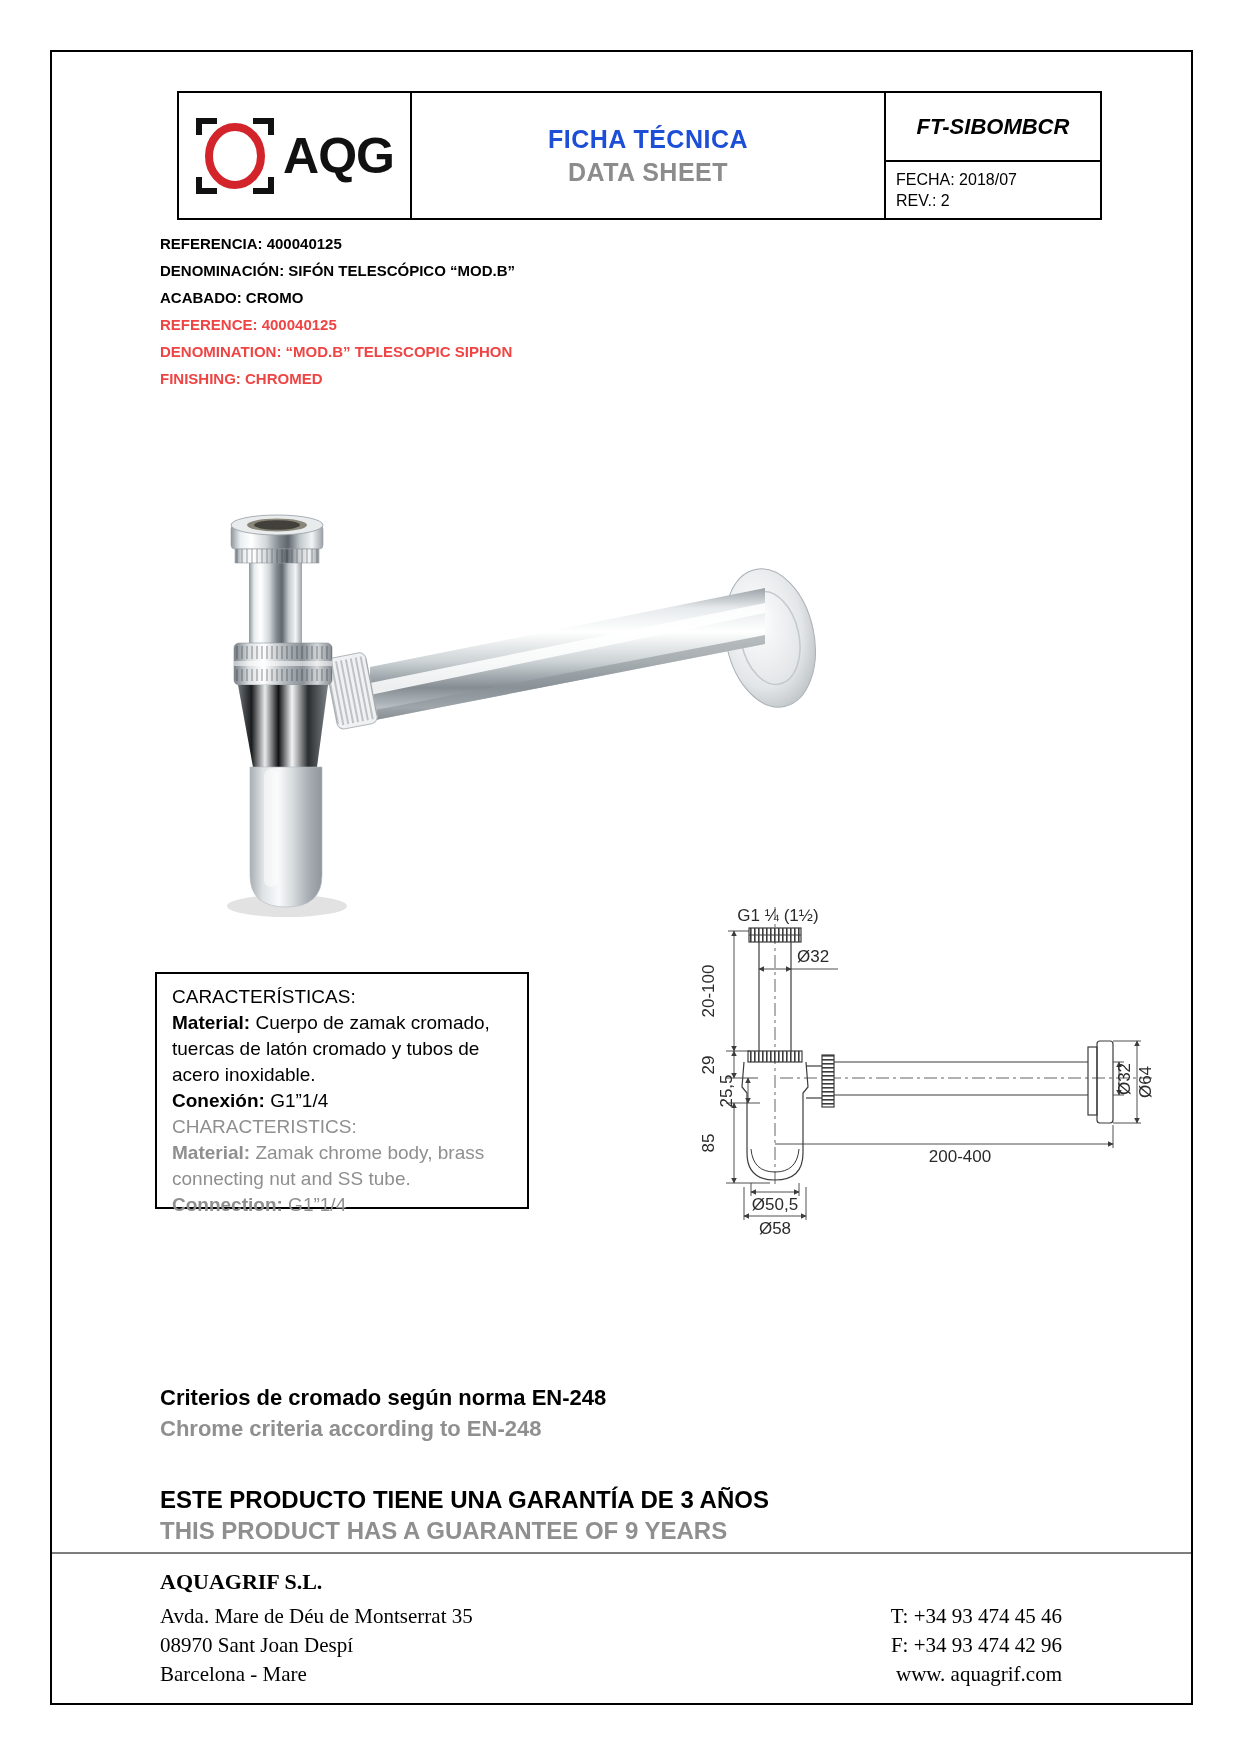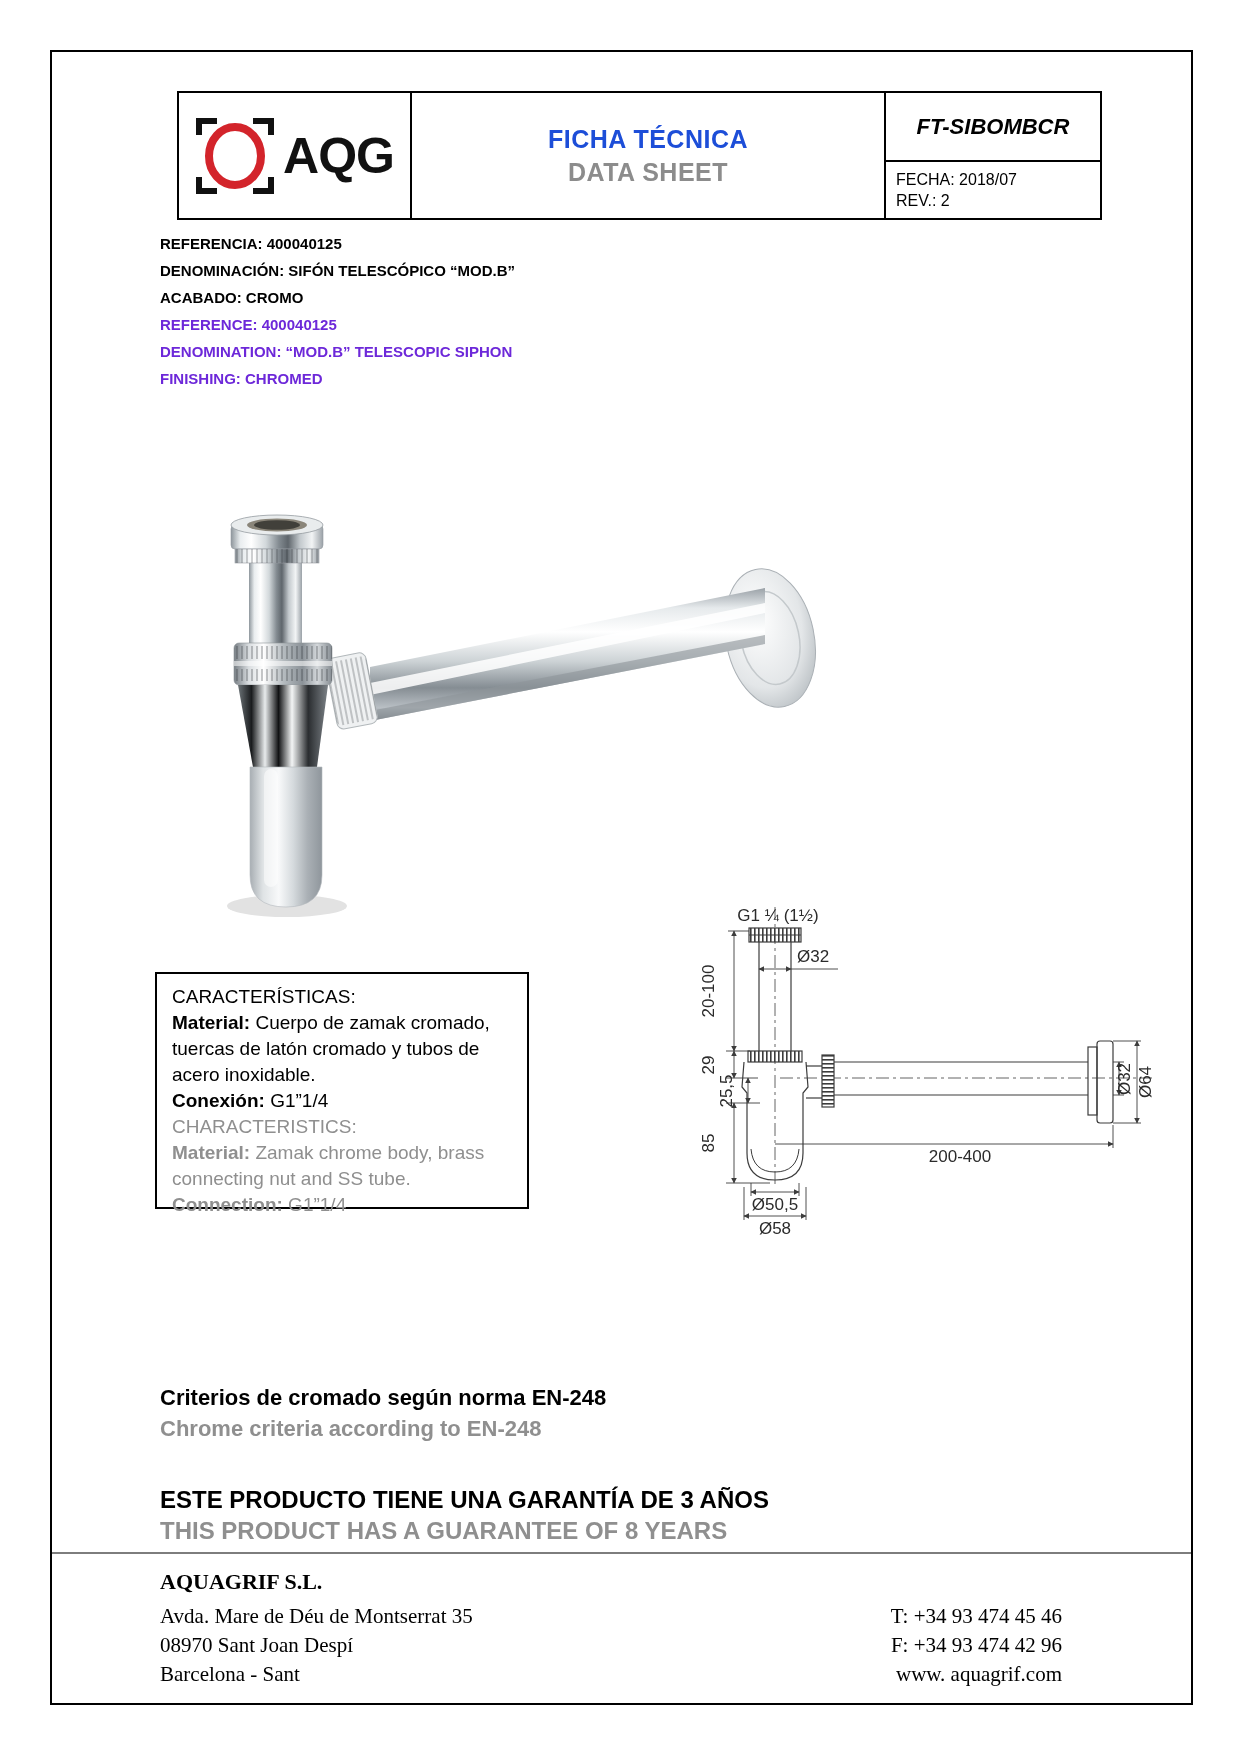--- a/index.html
+++ b/index.html
@@ -19,21 +19,21 @@
   .h-code{height:73px;border-bottom:2px solid #000;display:flex;align-items:center;justify-content:center;font-weight:bold;font-size:22px;font-style:italic;}
   .h-meta{flex:1;padding:7px 10px;font-size:16px;line-height:21px;}
   .t1{font-size:25px;font-weight:bold;color:#1d4ed8;letter-spacing:.5px;}
   .t2{font-size:25px;font-weight:bold;color:#8c8c8c;letter-spacing:.5px;}
 
   .logo-wrap{display:flex;align-items:center;gap:8px;}
   .logo-text{font-size:50px;font-weight:bold;letter-spacing:-1px;color:#111;}
 
   
   .ref-block{left:160px;top:230px;font-size:15px;font-weight:bold;line-height:27px;}
-  .ref-block .en{color:#6d28d9;}
+  .ref-block .en{color:#ef4444;}
 
   
   .char-box{left:155px;top:972px;width:374px;height:237px;border:2px solid #000;padding:10px 15px;font-size:19px;line-height:26px;}
   .char-box p{margin:0;}
   .char-box .en{color:#8f8f8f;}
 
   
   .chrome-note{left:160px;top:1382px;font-size:22px;font-weight:bold;line-height:31px;}
   .guarantee-note{left:160px;top:1484px;font-size:24px;font-weight:bold;line-height:31px;}
   .gray{color:#8f8f8f;}
@@ -292,29 +292,29 @@
   </g>
 </svg>
 
 <div class="abs chrome-note">
   <div>Criterios de cromado según norma EN-248</div>
   <div class="gray">Chrome criteria according to EN-248</div>
 </div>
 
 <div class="abs guarantee-note">
   <div>ESTE PRODUCTO TIENE UNA GARANTÍA DE 3 AÑOS</div>
-  <div class="gray">THIS PRODUCT HAS A GUARANTEE OF 8 YEARS</div>
+  <div class="gray">THIS PRODUCT HAS A GUARANTEE OF 9 YEARS</div>
 </div>
 
 <div class="abs footer-divider"></div>
 
 <div class="abs footer-left">
   <div class="footer-company">AQUAGRIF S.L.</div>
   <div>Avda. Mare de Déu de Montserrat 35</div>
   <div>08970 Sant Joan Despí</div>
-  <div>Barcelona - Sant</div>
+  <div>Barcelona - Mare</div>
 </div>
 
 <div class="abs footer-right">
   <div>T: +34 93 474 45 46</div>
   <div>F: +34 93 474 42 96</div>
   <div>www. aquagrif.com</div>
 </div>
 
 </body></html>

